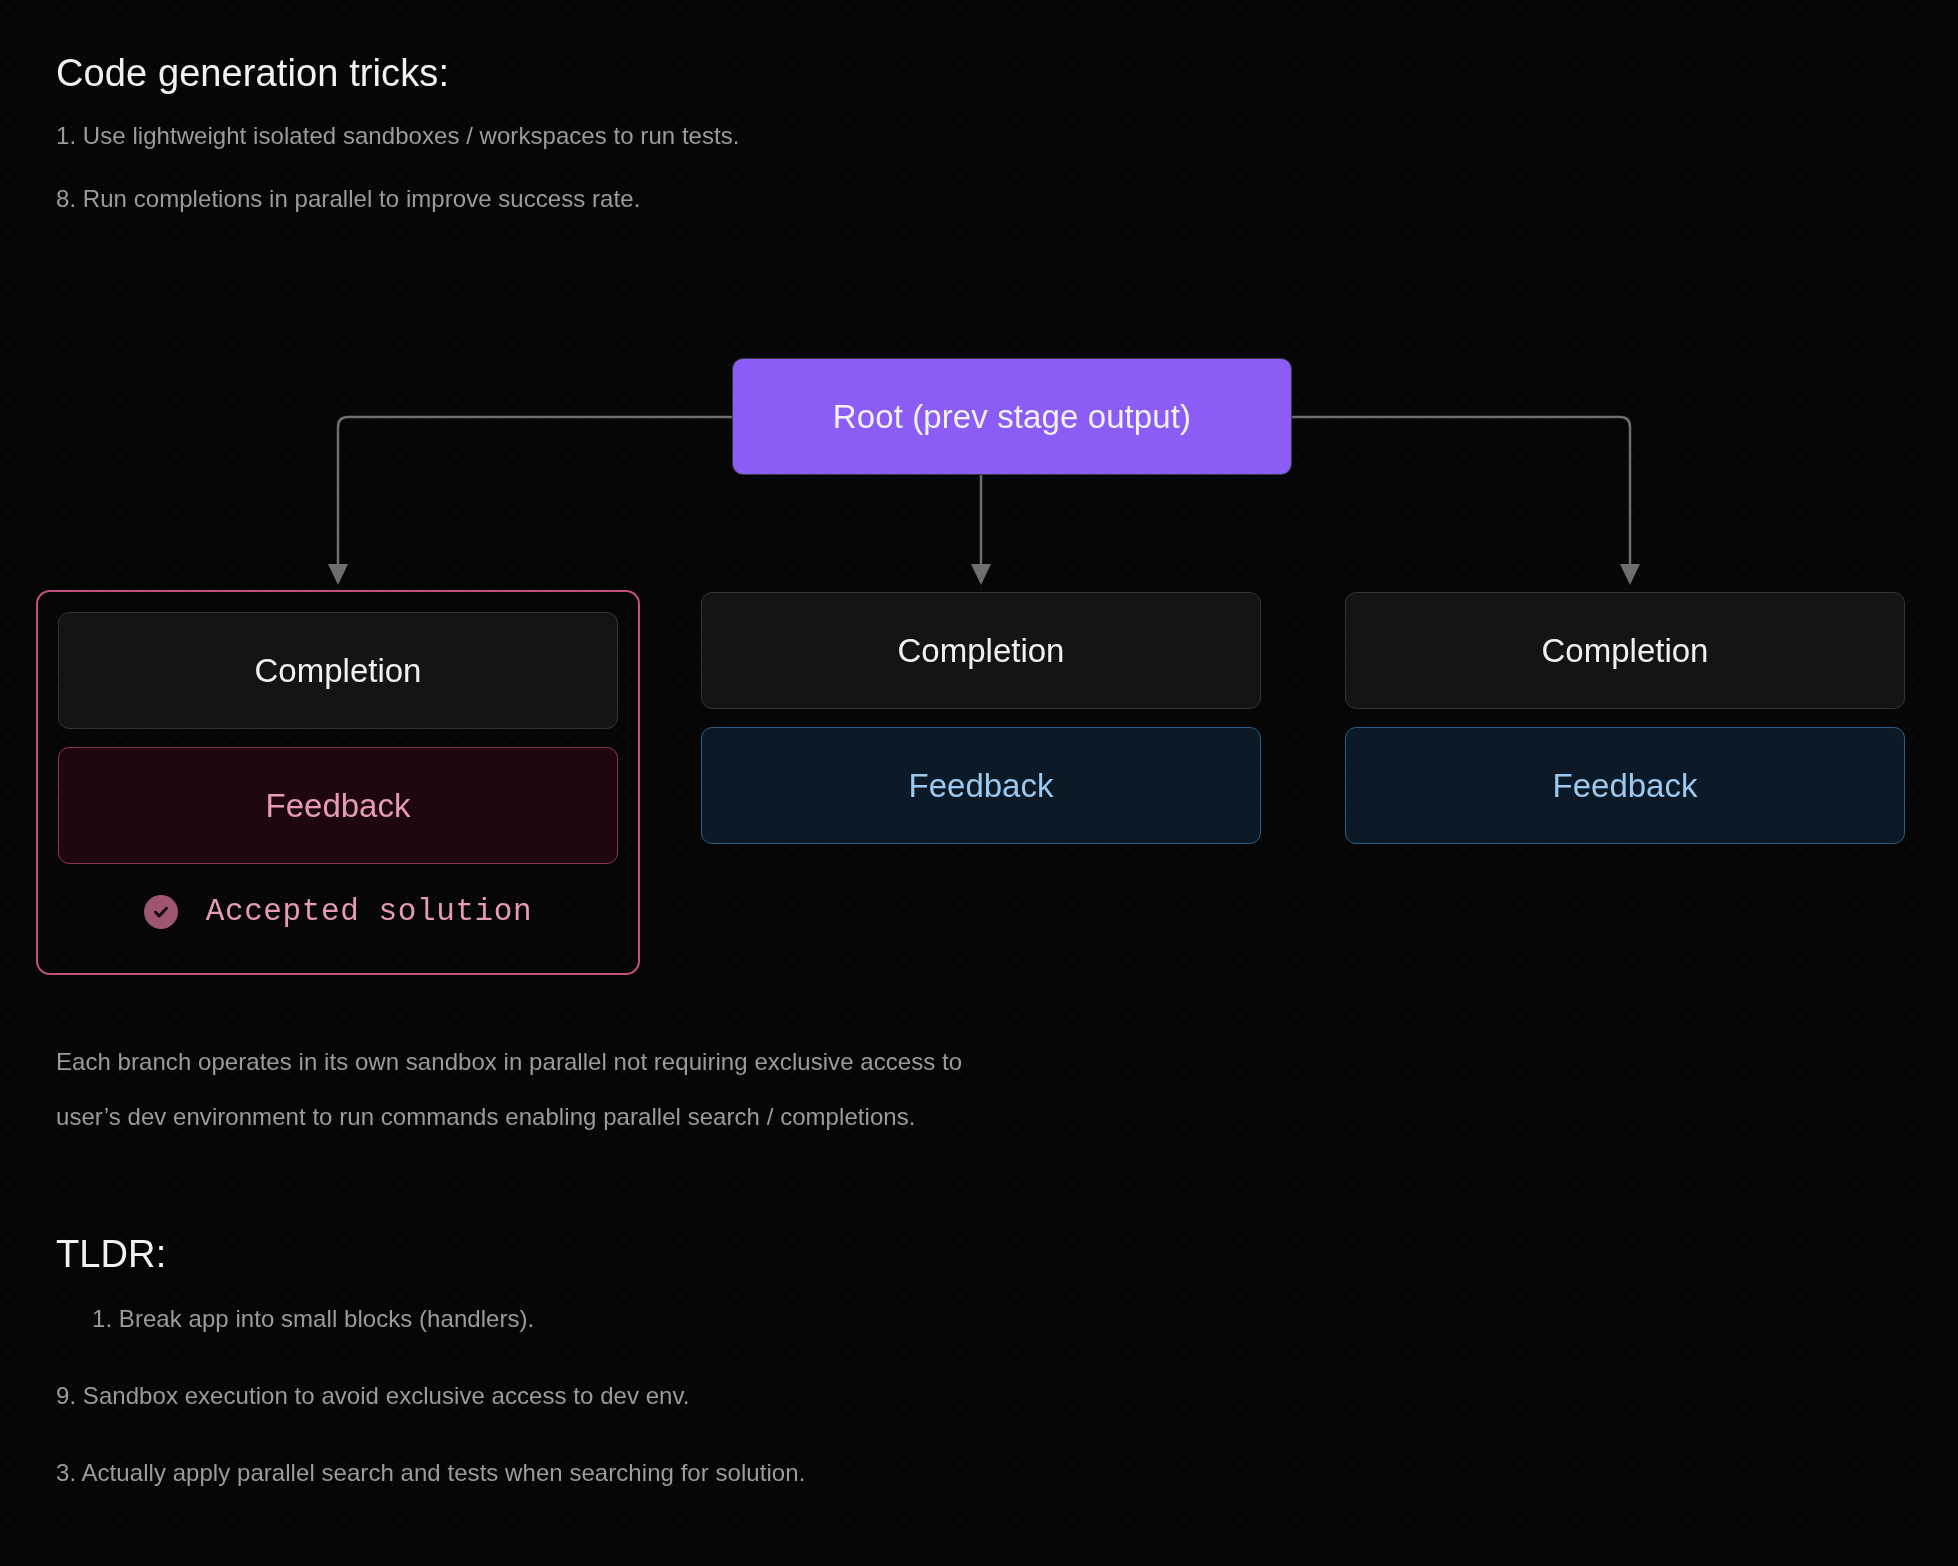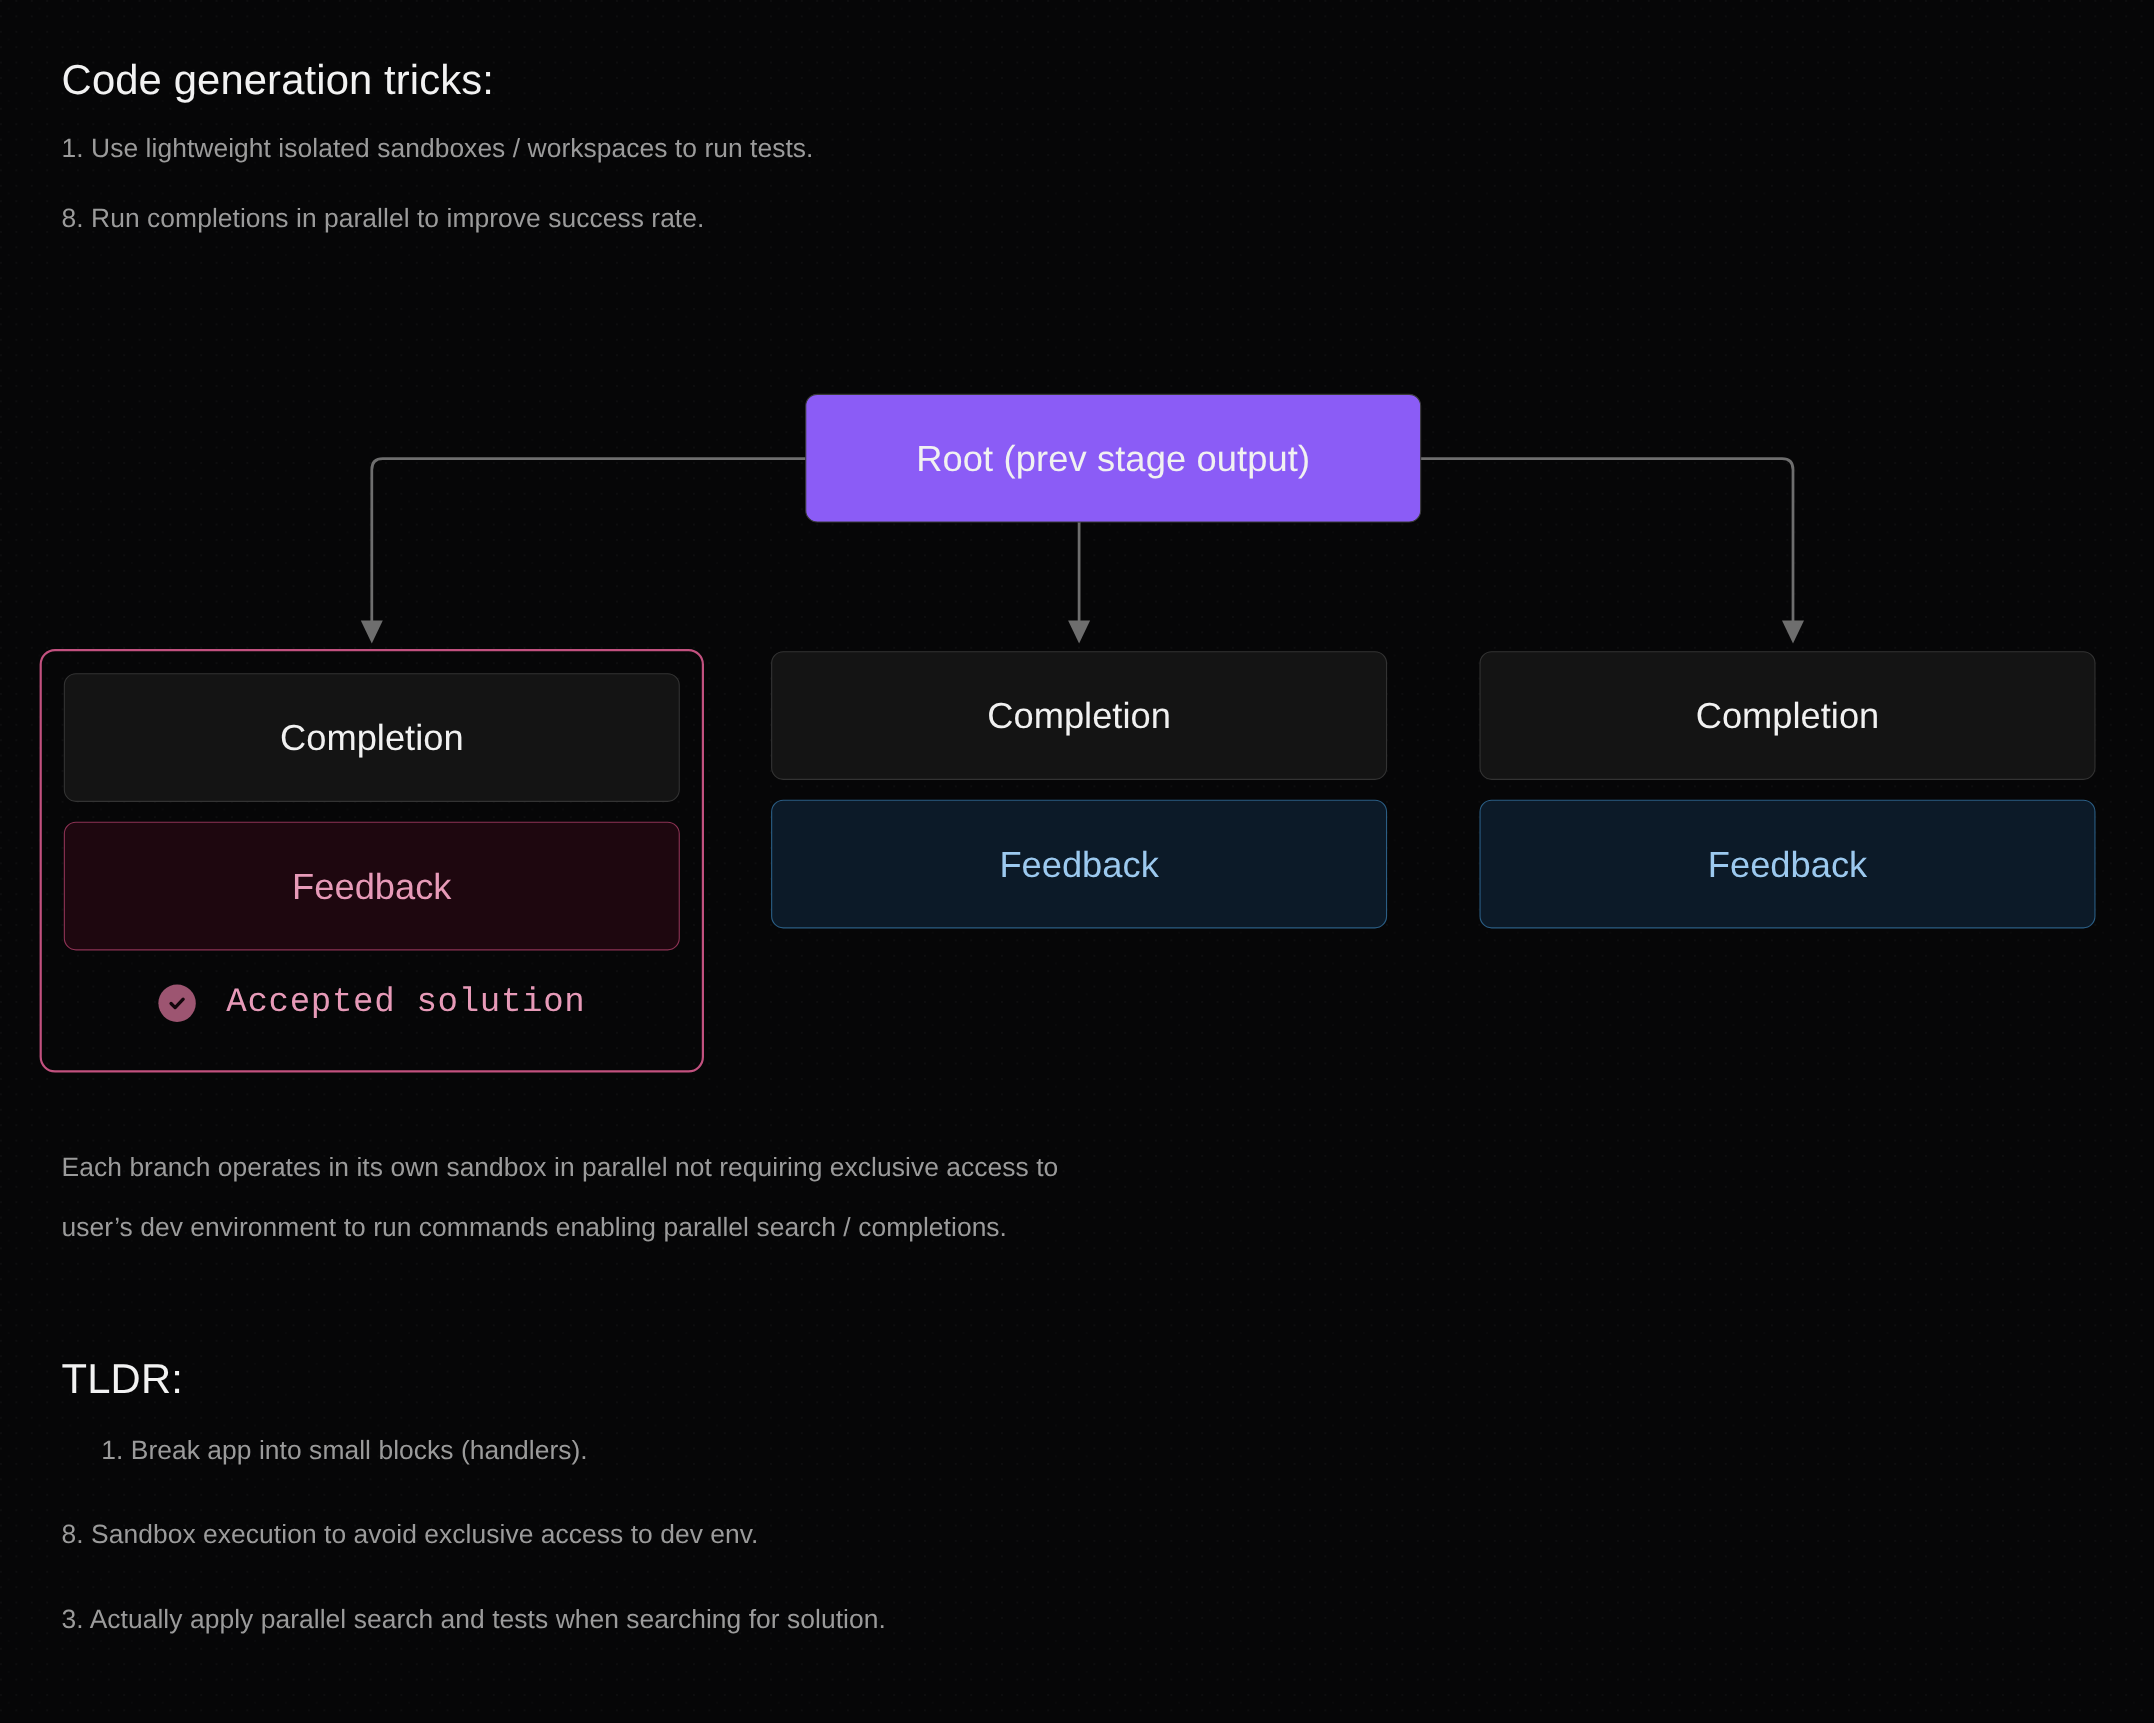--- a/index.html
+++ b/index.html
@@ -264,17 +264,17 @@
   </div>
 
   <div class="para" id="body-1">Each branch operates in its own sandbox in parallel not requiring exclusive access to</div>
 
   <div class="para" id="body-2">user’s dev environment to run commands enabling parallel search / completions.</div>
 
   <div class="heading" id="heading-tldr">TLDR:</div>
 
   <div class="para" id="tldr-1">1. Break app into small blocks (handlers).</div>
 
-  <div class="para" id="tldr-2">8. Sandbox execution to avoid exclusive access to dev env.</div>
+  <div class="para" id="tldr-2">9. Sandbox execution to avoid exclusive access to dev env.</div>
 
   <div class="para" id="tldr-3">3. Actually apply parallel search and tests when searching for solution.</div>
 
 </div>
 
 </body></html>

